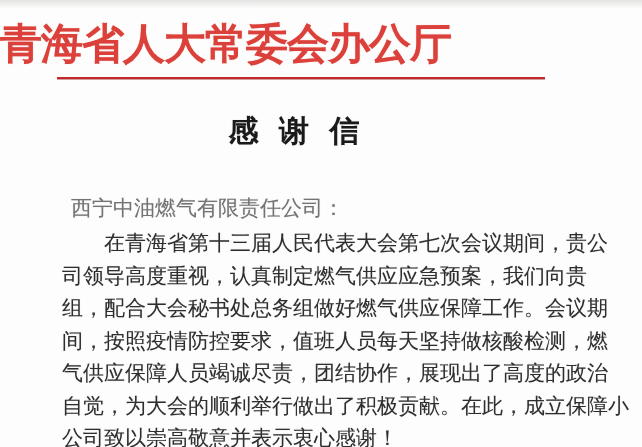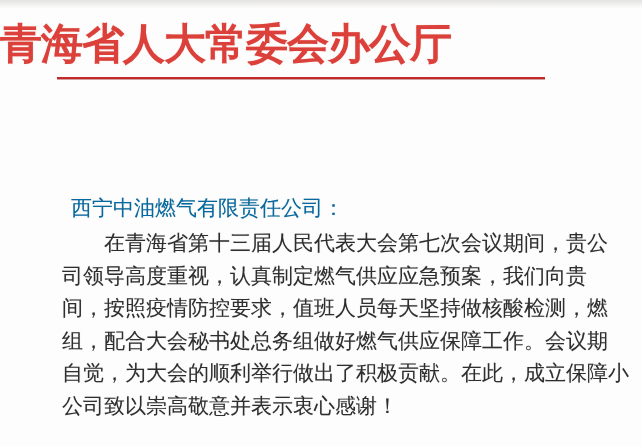--- a/index.html
+++ b/index.html
@@ -65,21 +65,21 @@
     word-spacing: 9px;
     color: #1a1a1a;
     text-shadow: 0 0 1px rgba(40, 40, 40, 0.3);
     white-space: nowrap;
   }
   .salutation {
     position: absolute;
     top: 194px;
     left: 71px;
     font-size: 21px;
-    color: #0369a1;
+    color: #737373;
     text-shadow: 0 0 1px rgba(60, 60, 60, 0.25);
     white-space: nowrap;
   }
   .body-text {
     position: absolute;
     top: 227px;
     left: 62px;
     width: 456px;
     font-size: 21px;
     color: #2e2e2e;
@@ -102,25 +102,27 @@
 </style>
 </head>
 <body>
 
 <div class="page">
 
   <div class="org-name">青海省人大常委会办公厅</div>
 
   <div class="divider"></div>
 
+  <h1 class="title">感 谢 信</h1>
 
   <div class="salutation">西宁中油燃气有限责任公司：</div>
 
   <div class="body-text">
     <div class="body-line indent">在青海省第十三届人民代表大会第七次会议期间，贵公</div>
     <div class="body-line">司领导高度重视，认真制定燃气供应应急预案，我们向贵</div>
+    <div class="body-line">组，配合大会秘书处总务组做好燃气供应保障工作。会议期</div>
     <div class="body-line">间，按照疫情防控要求，值班人员每天坚持做核酸检测，燃</div>
-    <div class="body-line">组，配合大会秘书处总务组做好燃气供应保障工作。会议期</div>
+    <div class="body-line">气供应保障人员竭诚尽责，团结协作，展现出了高度的政治</div>
     <div class="body-line">自觉，为大会的顺利举行做出了积极贡献。在此，成立保障小</div>
     <div class="body-line last">公司致以崇高敬意并表示衷心感谢！</div>
   </div>
 
 </div>
 
 </body></html>

